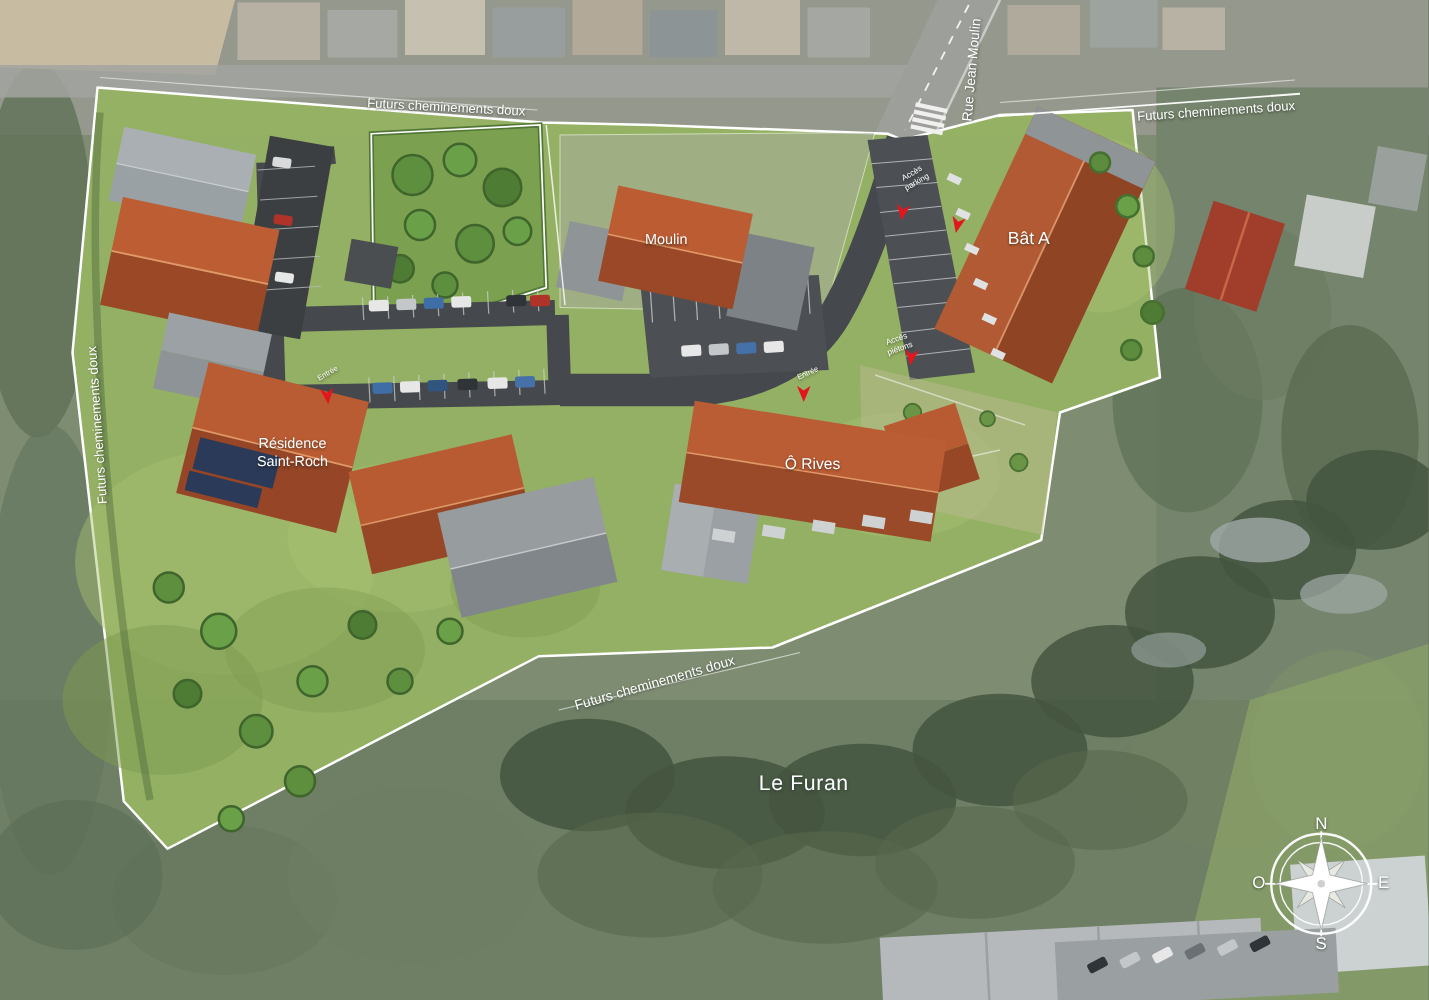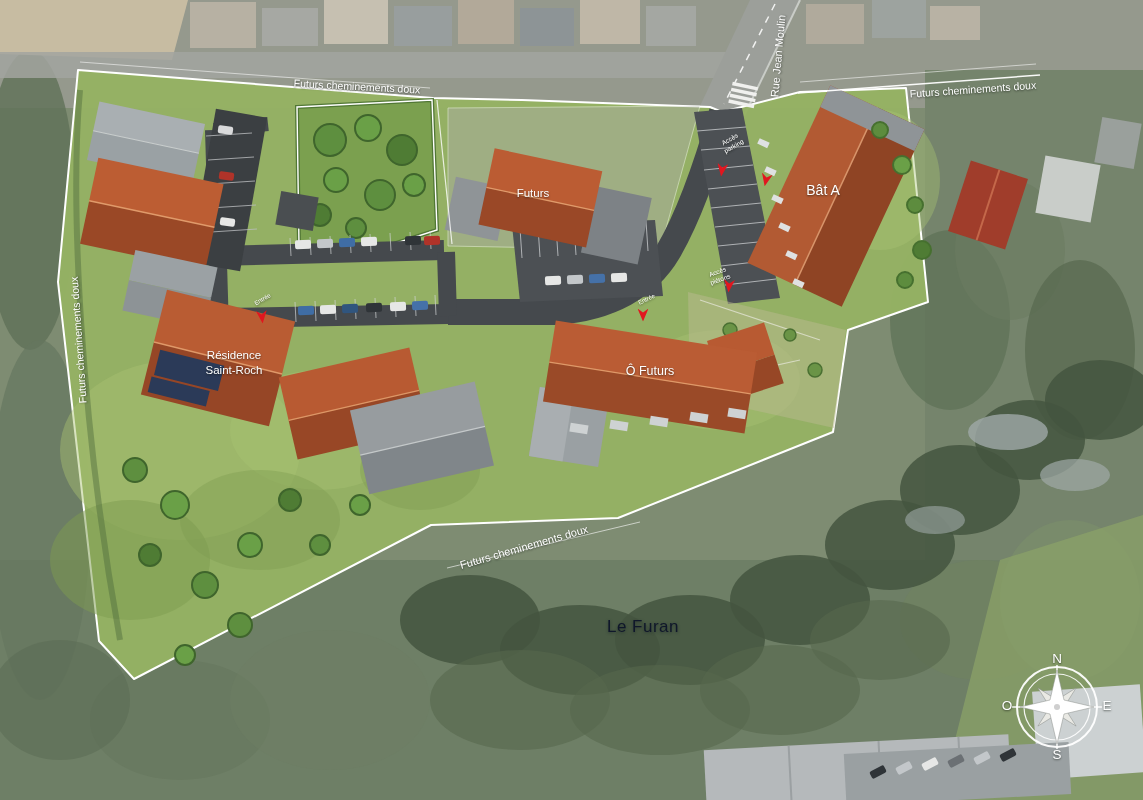--- a/index.html
+++ b/index.html
@@ -2,21 +2,21 @@
 <html><head>
 <meta charset="utf-8">
 <style>
   html,body{margin:0;padding:0;background:#1e221d;}
   #stage{position:relative;width:1143px;height:800px;overflow:hidden;
          font-family:"Liberation Sans",sans-serif;background:#7e8c72;}
   #stage > svg{position:absolute;left:0;top:0;}
   .label{position:absolute;color:#fff;white-space:pre-line;text-align:center;line-height:1.3;
          text-shadow:0 1px 2px rgba(15,20,15,.6);
          transform:translate(-50%,-50%) rotate(var(--r,0deg));pointer-events:none;}
-  .label.river{color:#0f172a;letter-spacing:.5px;text-shadow:0 1px 3px rgba(20,30,35,.5);}
+  .label.river{color:#ffffff;letter-spacing:.5px;text-shadow:0 1px 3px rgba(20,30,35,.5);}
   .arrow{position:absolute;width:11px;height:13px;background:#e1161f;
          clip-path:polygon(50% 100%,0 0,50% 30%,100% 0);
          transform:translate(-50%,-50%) rotate(var(--r,0deg));}
 </style>
 </head>
 <body>
 
 <div id="stage">
 
 <svg width="1143" height="800" viewBox="0 0 1143 800">
@@ -321,25 +321,25 @@
 
   <div class="label" style="left:778px;top:56px;font-size:11px;--r:-85deg">Rue Jean Moulin</div>
 
   <div class="label" style="left:732px;top:143px;font-size:6.5px;line-height:1.25;--r:-30deg">Accès
 parking</div>
   <div class="label" style="left:719px;top:276px;font-size:6.5px;line-height:1.25;--r:-20deg">Accès
 piétons</div>
   <div class="label" style="left:263px;top:300px;font-size:6px;--r:-30deg">Entrée</div>
   <div class="label" style="left:647px;top:300px;font-size:6px;--r:-25deg">Entrée</div>
 
-  <div class="label" style="left:533px;top:193px;font-size:11.5px">Futurs</div>
+  <div class="label" style="left:533px;top:193px;font-size:11.5px">Moulin</div>
   <div class="label" style="left:823px;top:190px;font-size:14px">Bât A</div>
   <div class="label" style="left:234px;top:363px;font-size:11.5px">Résidence
 Saint-Roch</div>
-  <div class="label" style="left:650px;top:371px;font-size:12.5px">Ô Futurs</div>
+  <div class="label" style="left:650px;top:371px;font-size:12.5px">Ô Rives</div>
 
   <div class="label river" style="left:643px;top:627px;font-size:17px">Le Furan</div>
 
   <div class="label" style="left:1057px;top:659px;font-size:13.5px">N</div>
   <div class="label" style="left:1107px;top:706px;font-size:13.5px">E</div>
   <div class="label" style="left:1057px;top:755px;font-size:13.5px">S</div>
   <div class="label" style="left:1007px;top:706px;font-size:13.5px">O</div>
 
   <div class="arrow" style="left:722px;top:170px;--r:8deg"></div>
   <div class="arrow" style="left:766px;top:180px;--r:12deg"></div>

